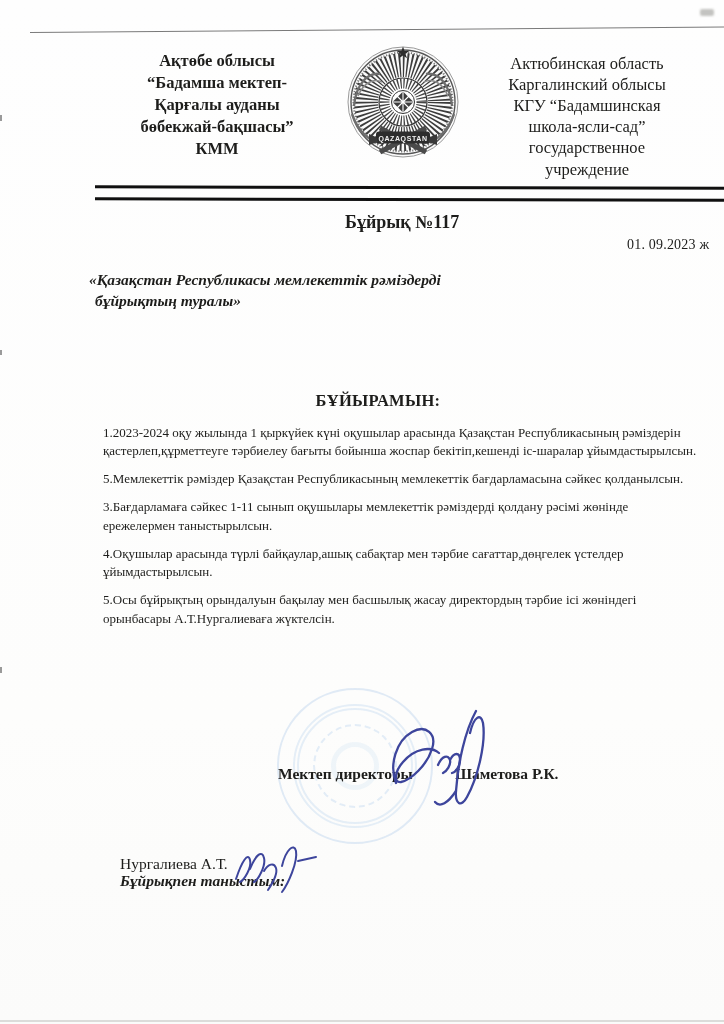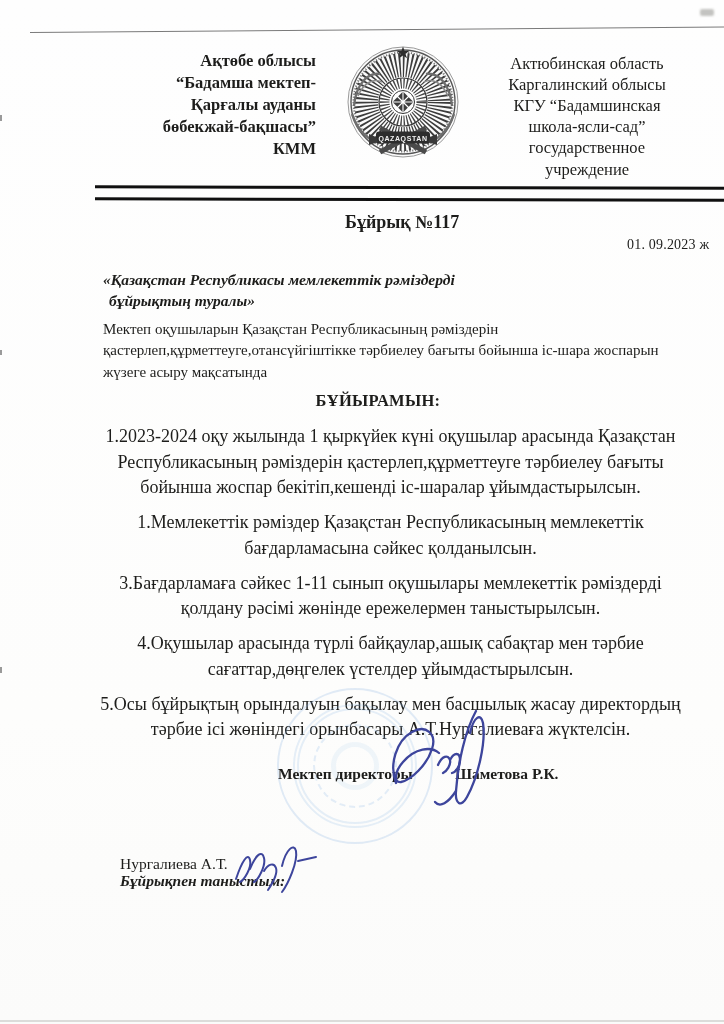--- a/index.html
+++ b/index.html
@@ -10,42 +10,42 @@
   }
   
   .top-line{position:absolute;top:32px;left:30px;width:694px;height:0;
     border-top:1.6px solid #7a7a7a;transform:rotate(-0.45deg);transform-origin:left center;}
   .edge-speck{position:absolute;background:#6f6f6f;opacity:.7;}
   .smudge{position:absolute;top:9px;left:700px;width:14px;height:7px;background:#b5b5b2;
     filter:blur(1px);opacity:.8;border-radius:2px;}
   .bottom-edge{position:absolute;left:0;bottom:2px;width:100%;height:2px;background:#dcdcda;}
 
   
-  .hdr-left{position:absolute;top:50px;left:118px;width:198px;text-align:right;
+  .hdr-left{position:absolute;top:50px;left:118px;width:198px;text-align:center;
     font-weight:bold;font-size:16.5px;line-height:1.33;}
   .hdr-right{position:absolute;top:53px;left:470px;width:234px;text-align:center;
     font-weight:normal;font-size:16.5px;line-height:1.28;}
   .emblem{position:absolute;top:44px;left:342px;width:122px;height:122px;}
 
   .double-rule{position:absolute;top:186px;left:95px;width:629px;height:9px;
     border-top:3px solid #101010;border-bottom:3px solid #101010;transform:rotate(0.12deg);}
 
   .title{position:absolute;top:212px;left:345px;font-weight:bold;font-size:18px;}
   .date{position:absolute;top:237px;left:627px;font-size:14px;letter-spacing:.2px;}
 
-  .subject{position:absolute;top:270px;left:103px;width:520px;
+  .subject{position:absolute;top:270px;left:89px;width:520px;
     font-weight:bold;font-style:italic;font-size:15.5px;line-height:1.35;}
   .subject .l2{padding-left:6px;}
 
   .intro{position:absolute;top:319px;left:103px;width:598px;font-size:15px;line-height:1.43;}
 
   .resolve{position:absolute;top:391px;left:0;width:724px;text-align:center;
     font-weight:bold;font-size:16.5px;transform:translateX(16px);letter-spacing:.3px;}
 
-  .items{position:absolute;top:424px;left:91px;width:599px;font-size:18px;line-height:1.42;text-align:center;}
+  .items{position:absolute;top:424px;left:103px;width:599px;font-size:13px;line-height:1.42;}
   .items p{margin:0 0 9.5px 0;}
 
   
   .stamp{position:absolute;top:688px;left:277px;width:152px;height:152px;border-radius:50%;
     border:2px solid rgba(140,180,225,.30);opacity:.85;}
   .stamp .c2{position:absolute;inset:14px;border-radius:50%;border:6px double rgba(150,190,230,.28);}
   .stamp .c3{position:absolute;inset:34px;border-radius:50%;border:2px dashed rgba(150,190,230,.30);}
   .stamp .c4{position:absolute;inset:52px;border-radius:50%;border:5px solid rgba(160,198,235,.18);}
 
   .sig-row-label{position:absolute;top:765px;left:278px;font-weight:bold;font-size:15.5px;}
@@ -118,27 +118,26 @@
   <div class="double-rule"></div>
 
   <div class="title">Бұйрық №117</div>
   <div class="date">01. 09.2023 ж</div>
 
   <div class="subject">
     <div>«Қазақстан Республикасы мемлекеттік рәміздерді</div>
     <div class="l2">бұйрықтың туралы»</div>
   </div>
 
-  <div class="intro">Мектеп оқушыларын  Қазақстан Республикасының рәміздерін қастерлеп,құрметтеуге,отансүйгіштікке тәрбиелеу бағыты бойынша іс-шара жоспарын жүзеге асыру мақсатында</div>
 
   <div class="resolve">БҰЙЫРАМЫН:</div>
 
   <div class="items">
     <p>1.2023-2024 оқу жылында 1 қыркүйек күні оқушылар арасында Қазақстан Республикасының рәміздерін қастерлеп,құрметтеуге тәрбиелеу бағыты бойынша жоспар бекітіп,кешенді іс-шаралар ұйымдастырылсын.</p>
-    <p>1.Мемлекеттік рәміздер Қазақстан Республикасының мемлекеттік бағдарламасына сәйкес қолданылсын.</p>
+    <p>5.Мемлекеттік рәміздер Қазақстан Республикасының мемлекеттік бағдарламасына сәйкес қолданылсын.</p>
     <p>3.Бағдарламаға сәйкес 1-11 сынып оқушылары мемлекеттік рәміздерді қолдану рәсімі жөнінде ережелермен таныстырылсын.</p>
     <p>4.Оқушылар арасында түрлі байқаулар,ашық сабақтар мен тәрбие сағаттар,дөңгелек үстелдер ұйымдастырылсын.</p>
     <p>5.Осы бұйрықтың орындалуын бақылау мен басшылық жасау директордың тәрбие ісі жөніндегі орынбасары А.Т.Нургалиеваға жүктелсін.</p>
   </div>
 
   <div class="stamp">
     <div class="c2"></div>
     <div class="c3"></div>
     <div class="c4"></div>
   </div>

